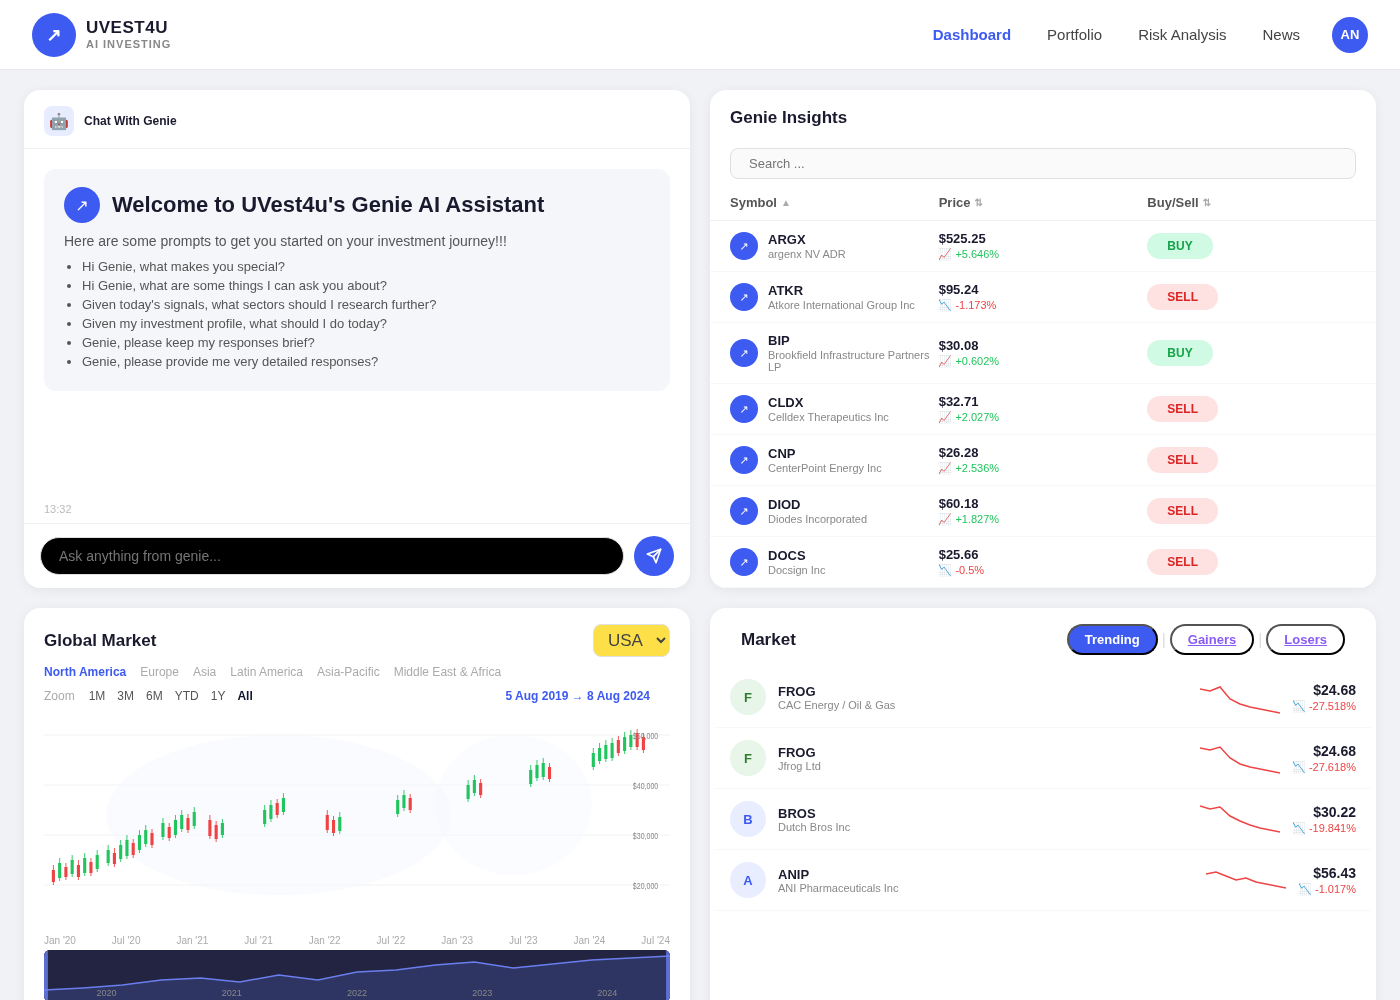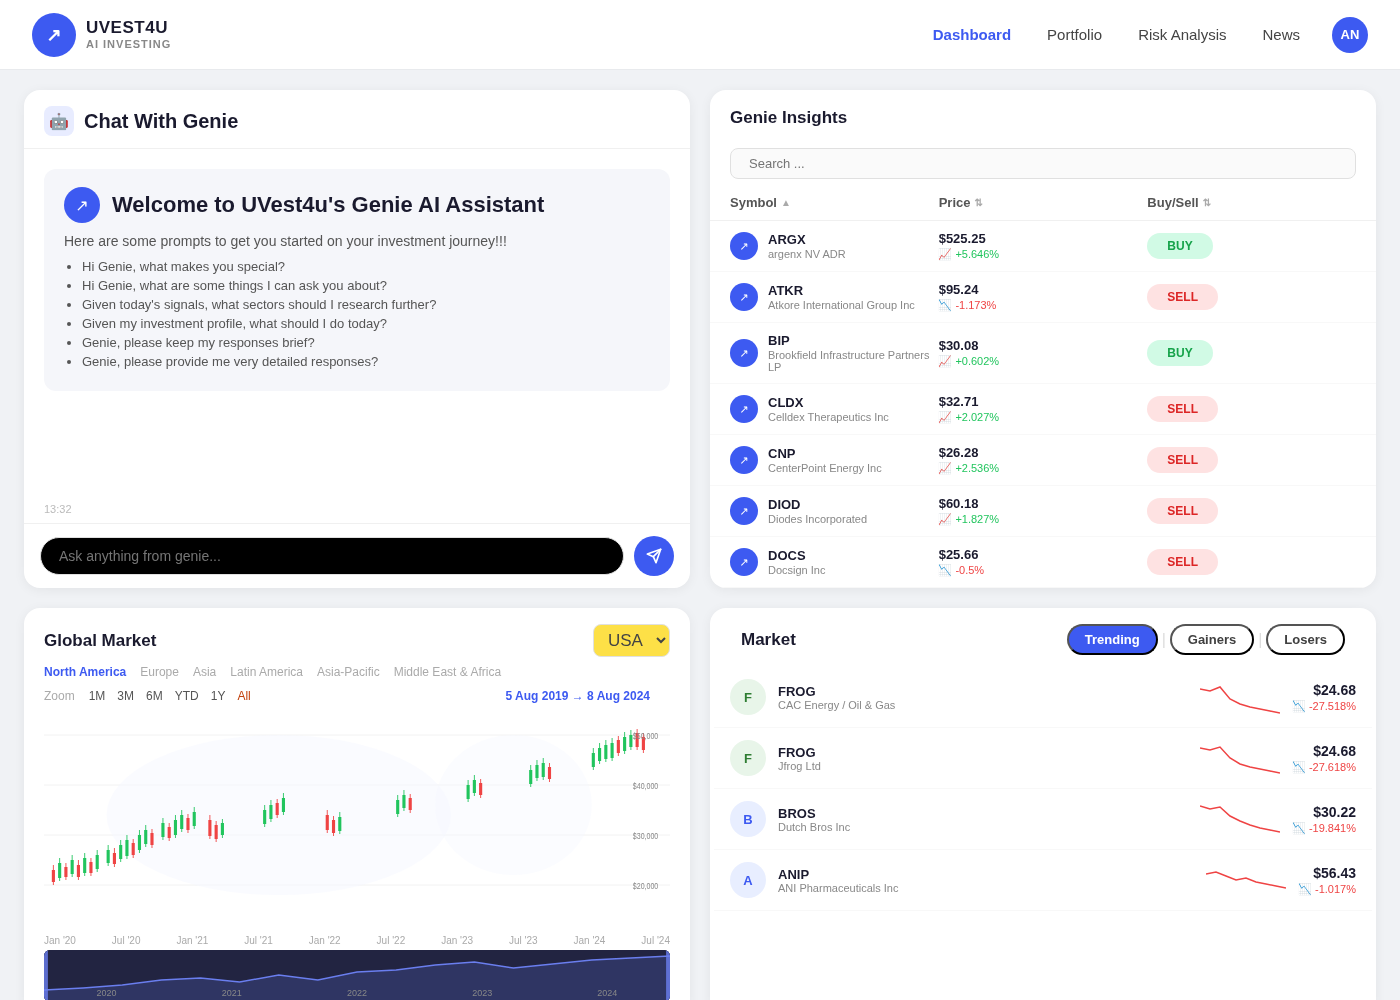--- a/index.html
+++ b/index.html
@@ -20,21 +20,21 @@
     
     .main { padding: 20px 24px; display: grid; grid-template-columns: 1fr 1fr; grid-template-rows: auto auto; gap: 20px; }
 
     
     .card { background: #fff; border-radius: 16px; box-shadow: 0 2px 12px rgba(0,0,0,0.06); overflow: hidden; }
 
     
     .chat-card { grid-column: 1; grid-row: 1; padding: 0; display: flex; flex-direction: column; }
     .chat-header { display: flex; align-items: center; gap: 10px; padding: 16px 20px 12px; border-bottom: 1px solid #f0f0f0; }
     .chat-bot-icon { width: 30px; height: 30px; background: #e8ecff; border-radius: 8px; display: flex; align-items: center; justify-content: center; font-size: 16px; }
-    .chat-title { font-size: 20px; font-weight: 700; color: #1a1a2e; }
+    .chat-title { font-size: 12px; font-weight: 700; color: #1a1a2e; }
     .chat-body { flex: 1; padding: 20px; overflow-y: auto; }
     .chat-message { background: #f5f6fa; border-radius: 12px; padding: 18px 20px; margin-bottom: 16px; }
     .chat-msg-header { display: flex; align-items: center; gap: 12px; margin-bottom: 10px; }
     .chat-icon { width: 36px; height: 36px; background: #3d5af1; border-radius: 50%; display: flex; align-items: center; justify-content: center; color: #fff; font-size: 16px; flex-shrink: 0; }
     .chat-welcome { font-size: 22px; font-weight: 800; color: #1a1a2e; line-height: 1.3; }
     .chat-subtitle { font-size: 14px; color: #555; margin-bottom: 10px; font-weight: 500; }
     .chat-prompts { list-style: disc; padding-left: 18px; }
     .chat-prompts li { font-size: 13px; color: #555; margin-bottom: 4px; }
     .chat-timestamp { font-size: 11px; color: #bbb; padding: 0 20px 8px; }
     .chat-input-area { padding: 12px 16px; border-top: 1px solid #f0f0f0; display: flex; gap: 10px; align-items: center; }
@@ -67,33 +67,33 @@
     
     .market-card { grid-column: 1; grid-row: 2; padding: 0; }
     .market-card-header { display: flex; align-items: center; padding: 16px 20px 0; gap: 12px; flex-wrap: wrap; }
     .market-card-title { font-size: 17px; font-weight: 800; color: #1a1a2e; margin-right: auto; }
     .region-select { border: 1px solid #e0e0e0; border-radius: 8px; padding: 5px 10px; font-size: 17px; color: #444; background: #fde047; cursor: pointer; }
     .region-tabs { display: flex; gap: 14px; padding: 8px 20px 0; flex-wrap: wrap; }
     .region-tab { font-size: 12px; color: #aaa; cursor: pointer; }
     .region-tab.active { color: #3d5af1; font-weight: 600; }
     .zoom-label { font-size: 12px; color: #aaa; }
     .zoom-btn { font-size: 12px; color: #555; cursor: pointer; padding: 2px 6px; border-radius: 4px; }
-    .zoom-btn.active { color: #c2410c; font-weight: 400; text-align: center; }
+    .zoom-btn.active { color: #0f172a; font-weight: 700; text-align: center; }
     .chart-date-range { font-size: 12px; color: #3d5af1; font-weight: 600; margin-left: auto; padding-right: 20px; }
     .chart-x-axis { display: flex; justify-content: space-between; padding: 4px 20px 8px; }
     .chart-x-label { font-size: 10px; color: #aaa; }
 
     
     .trending-card { grid-column: 2; grid-row: 2; padding: 0; display: flex; flex-direction: column; }
     .trending-header { display: flex; align-items: center; padding: 16px 31px 12px; }
     .trending-title { font-size: 17px; font-weight: 800; color: #1a1a2e; margin-right: auto; }
     .trending-tabs { display: flex; align-items: center; gap: 4px; }
     .trending-tab { padding: 6px 16px; border-radius: 20px; font-size: 13px; font-weight: 600; cursor: pointer; }
     .trending-tab.active { background: #3d5af1; color: #fff; }
-    .trending-tab.inactive { color: #404040; background: transparent; }
+    .trending-tab.inactive { color: #8b5cf6; background: transparent; text-decoration: underline; }
     .trending-divider { color: #ddd; font-size: 16px; }
     .trending-list { flex: 1; overflow-y: auto; padding: 0 4px; }
     .trending-row { display: flex; align-items: center; padding: 12px 16px; border-bottom: 1px solid #f8f8f8; gap: 12px; }
     .trending-stock-avatar { width: 36px; height: 36px; background: #e8f5e9; border-radius: 50%; display: flex; align-items: center; justify-content: center; color: #2e7d32; font-size: 13px; font-weight: 700; flex-shrink: 0; }
     .trending-stock-avatar.blue { background: #e8eeff; color: #3d5af1; }
     .trending-stock-info { flex: 1; }
     .trending-ticker { font-size: 13px; font-weight: 700; color: #1a1a2e; }
     .trending-name { font-size: 11px; color: #888; }
     .sparkline { width: 80px; height: 36px; flex-shrink: 0; }
     .trending-price-info { text-align: right; flex-shrink: 0; }

